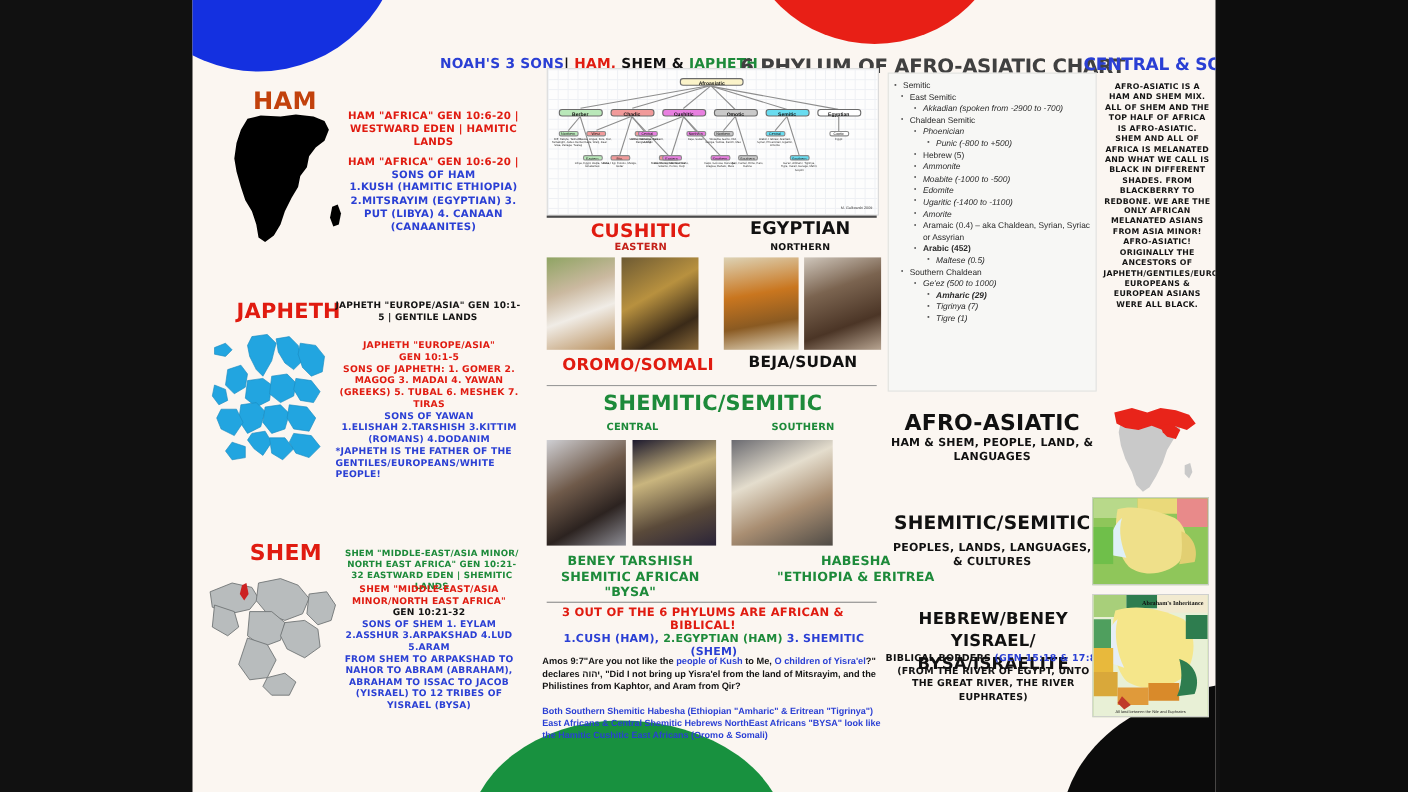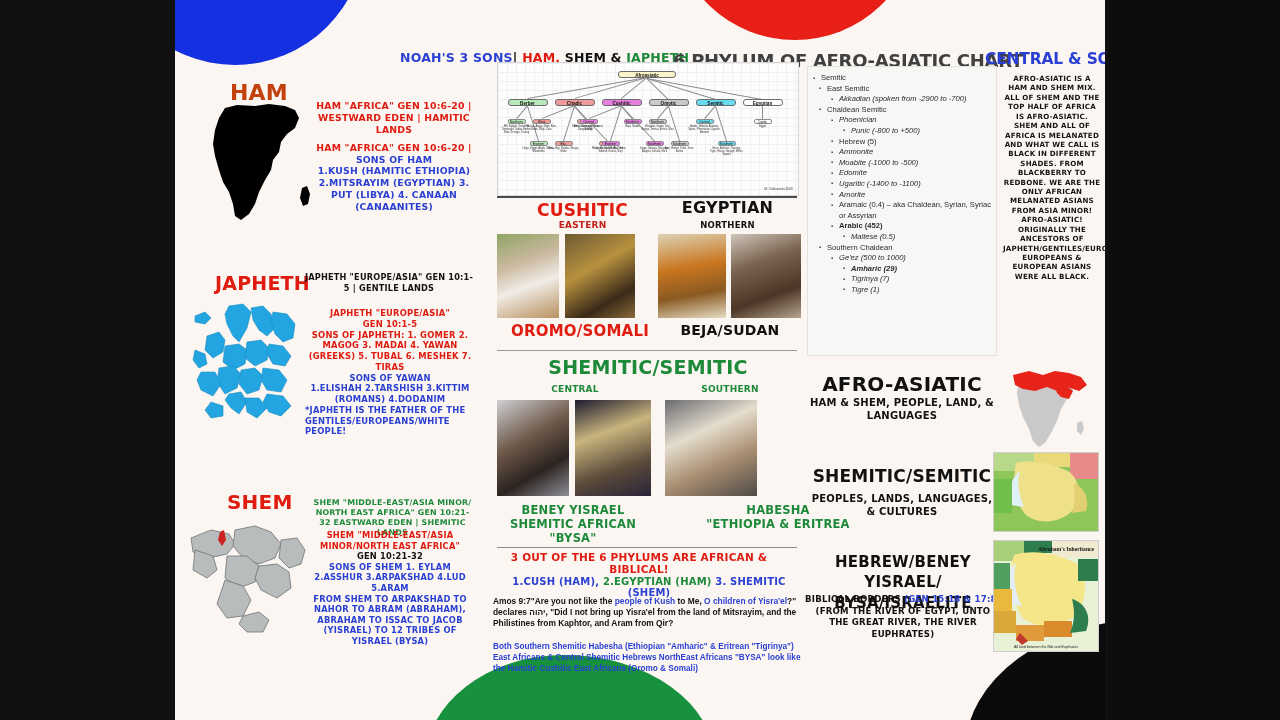--- a/index.html
+++ b/index.html
@@ -286,21 +286,21 @@
 
     <div class="marker" id="shemiticTitle">SHEMITIC/SEMITIC</div>
     <div class="marker" id="centralLbl">CENTRAL</div>
     <div class="marker" id="southernLbl">SOUTHERN</div>
 
     <div class="photo" style="left:322px;top:400px;width:72px;height:96px;background:linear-gradient(150deg,#cfcfd3 0%,#6f5a4a 40%,#2c2320 70%,#8e8e96 100%);"></div>
     <div class="photo" style="left:400px;top:400px;width:76px;height:96px;background:linear-gradient(160deg,#1d1a2e 0%,#c9b57e 35%,#5a4a3a 70%,#2a2438 100%);"></div>
     <div class="photo" style="left:490px;top:400px;width:92px;height:96px;background:linear-gradient(155deg,#6a6a70 0%,#e4ddcd 35%,#a98e72 65%,#4f4b46 100%);"></div>
 
     <div class="marker" id="beneyCap">
-      <div>BENEY YISRAEL</div>
+      <div>BENEY TARSHISH</div>
       <div>SHEMITIC AFRICAN "BYSA"</div>
     </div>
     <div class="marker" id="habeshaCap">
       <div>HABESHA</div>
       <div>"ETHIOPIA &amp; ERITREA</div>
     </div>
 
     <div class="divline" style="left:322px;top:547px;width:300px;height:1px;background:#8a8a8a;"></div>
 
     <div class="marker" id="threeOut">3 OUT OF THE 6 PHYLUMS ARE AFRICAN &amp; BIBLICAL!</div>

